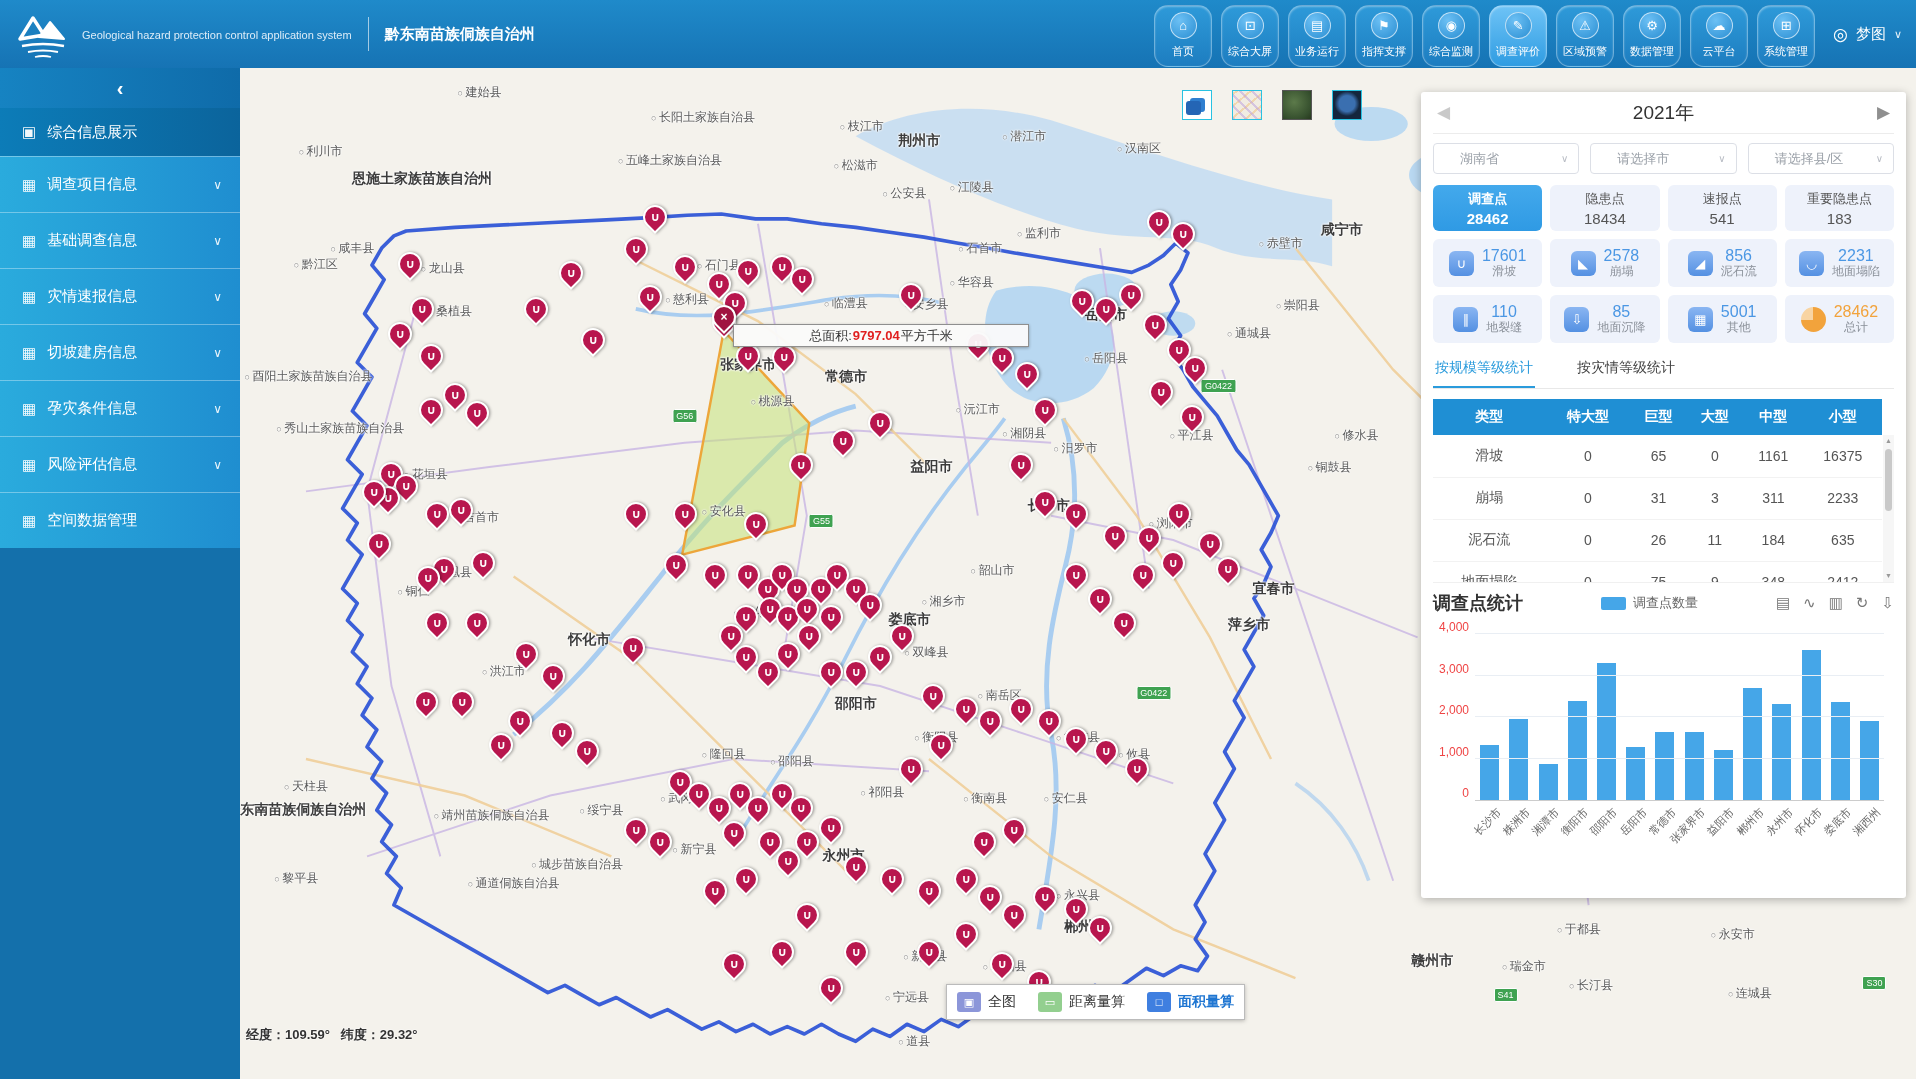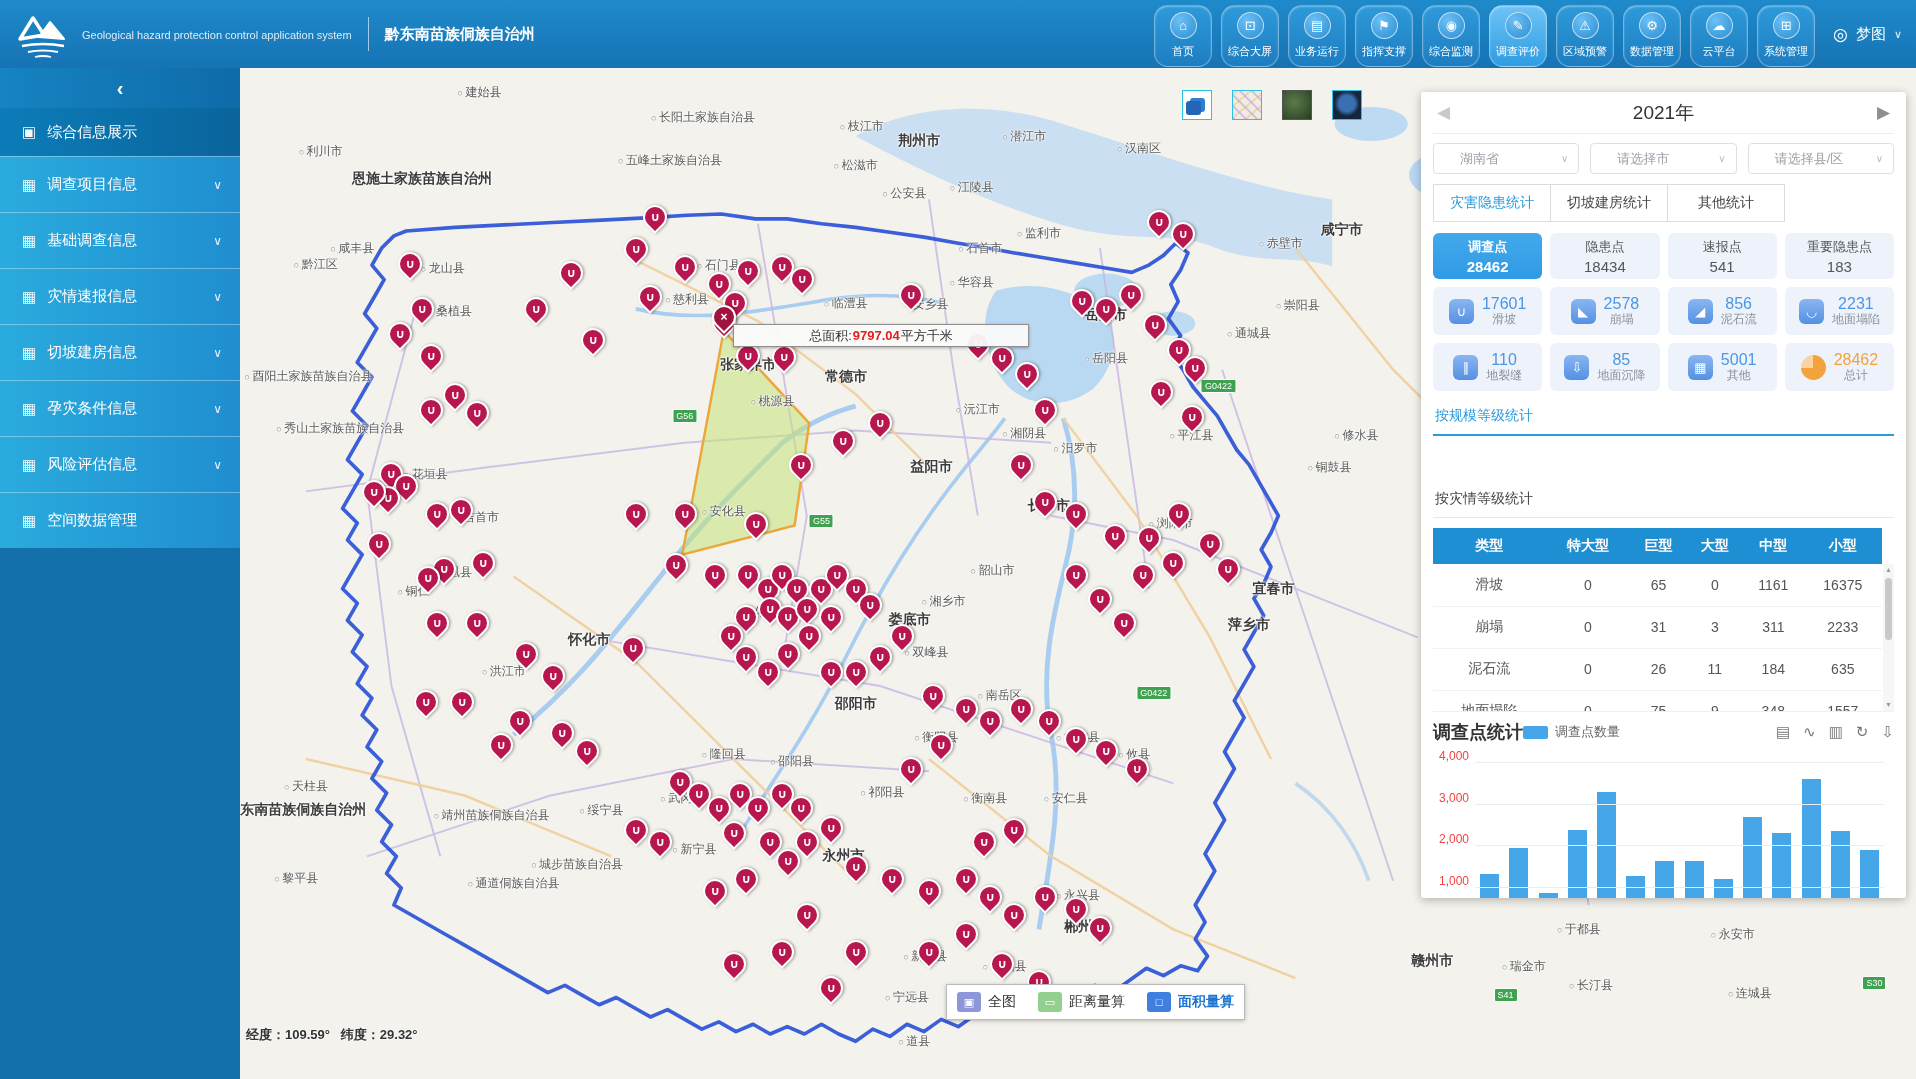--- a/index.html
+++ b/index.html
@@ -98,35 +98,35 @@
   .card.active .clabel,.card.active .cvalue{color:#fff;font-weight:bold;}
   .tiles{display:flex;flex-wrap:wrap;gap:8px;margin-top:8px;}
   .tile{width:calc(25% - 6px);height:48px;border-radius:6px;background:#eef2fb;display:flex;align-items:center;justify-content:center;gap:8px;}
   .ticon{width:25px;height:25px;border-radius:6px;background:linear-gradient(180deg,#8ab6f2,#5490e2);color:#fff;font-size:13px;
     display:flex;align-items:center;justify-content:center;flex:0 0 auto;}
   .ticon.orange{background:conic-gradient(#f2a33c 0 270deg,#f8d4a2 270deg 360deg);border-radius:50%;color:transparent;}
   .ttext{display:flex;flex-direction:column;align-items:center;line-height:1.15;}
   .tvalue{font-size:16px;color:#4b97e4;}
   .tvalue.orange{color:#f2a33c;}
   .tlabel{font-size:12px;color:#8a9099;}
-  .subtabs{display:flex;gap:50px;margin-top:12px;border-bottom:1px solid #e8e8e8;flex-direction:column;}
+  .subtabs{display:flex;gap:40px;margin-top:12px;border-bottom:1px solid #e8e8e8;}
   .subtab{font-size:14px;color:#444;padding:4px 2px 9px;cursor:pointer;}
   .subtab.active{color:#2a9bdc;border-bottom:2px solid #2a9bdc;}
   .tablewrap{position:relative;margin-top:10px;height:184px;overflow:hidden;border-bottom:1px solid #f0f0f0;}
   table{width:calc(100% - 12px);border-collapse:collapse;}
   thead th{background:#1f8fd4;color:#ffffff;font-size:14px;font-weight:bold;height:36px;}
   tbody td{height:42px;font-size:14px;color:#555;text-align:center;border-bottom:1px solid #f2f2f2;}
   td.first,th.first{text-align:center;}
   .vscroll{position:absolute;right:0;top:36px;width:11px;bottom:0;background:#f6f6f6;display:flex;flex-direction:column;align-items:center;}
   .varrow{font-size:7px;color:#999;line-height:12px;cursor:pointer;}
   .vthumb{width:7px;height:62px;background:#c9c9c9;border-radius:4px;margin:2px 0;cursor:pointer;}
   .vspace{flex:1;}
   .chart-head{display:flex;align-items:center;margin-top:8px;}
   .chart-title{font-size:18px;font-weight:bold;color:#333;}
-  .chart-legend{flex:1;display:flex;align-items:center;gap:7px;}
+  .chart-legend{flex:1;display:flex;align-items:center;justify-content:center;gap:7px;}
   .legend-swatch{width:25px;height:13px;border-radius:2px;background:#45a6e8;}
   .legend-label{font-size:13px;color:#666;}
   .chart-tools{display:flex;gap:13px;}
   .ctool{font-size:15px;color:#777;cursor:pointer;}
   .chart-area{position:relative;margin-top:14px;height:232px;}
   .plot{position:absolute;left:42px;right:10px;top:6px;height:166px;border-bottom:1px solid #ccc;}
   .gline{position:absolute;left:0;right:0;height:1px;background:#e9eef4;}
   .ylab{position:absolute;right:calc(100% - 38px);transform:translateY(-50%);font-size:12px;color:#ef4444;}
   .bars{position:absolute;inset:0;display:flex;align-items:flex-end;justify-content:space-around;}
   .barslot{position:relative;flex:1;display:flex;align-items:flex-end;justify-content:center;height:100%;}
@@ -887,25 +887,20 @@
         </div>
         <div class="select">
           <span>请选择市</span>
           <span class="chev">∨</span>
         </div>
         <div class="select">
           <span>请选择县/区</span>
           <span class="chev">∨</span>
         </div>
       </div>
-    <div class="tabsrow" id="tabs">
-        <div class="tab active">灾害隐患统计</div>
-        <div class="tab">切坡建房统计</div>
-        <div class="tab">其他统计</div>
-      </div>
     <div class="cards" id="cards">
         <div class="card active">
           <div class="clabel">调查点</div>
           <div class="cvalue">28462</div>
         </div>
         <div class="card">
           <div class="clabel">隐患点</div>
           <div class="cvalue">18434</div>
         </div>
         <div class="card">
@@ -1015,21 +1010,21 @@
               <td>11</td>
               <td>184</td>
               <td>635</td>
             </tr>
             <tr>
               <td class="first">地面塌陷</td>
               <td>0</td>
               <td>75</td>
               <td>9</td>
               <td>348</td>
-              <td>1557</td>
+              <td>2412</td>
             </tr>
           </tbody>
       </table>
       <div class="vscroll">
         <span class="varrow">▲</span>
         <span class="vthumb"></span>
         <span class="vspace"></span>
         <span class="varrow">▼</span>
       </div>
     </div>

